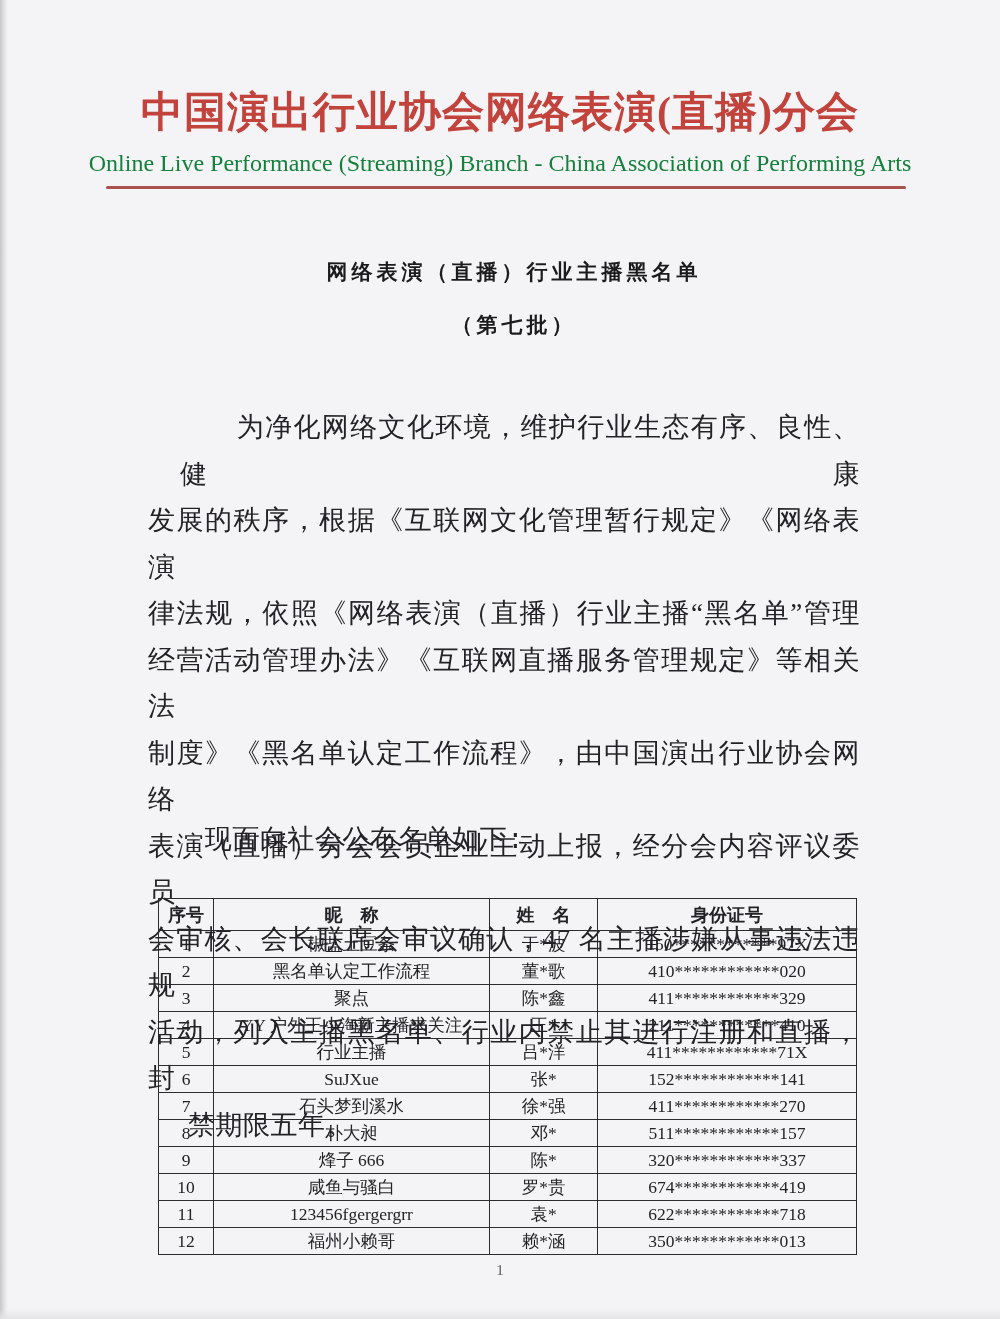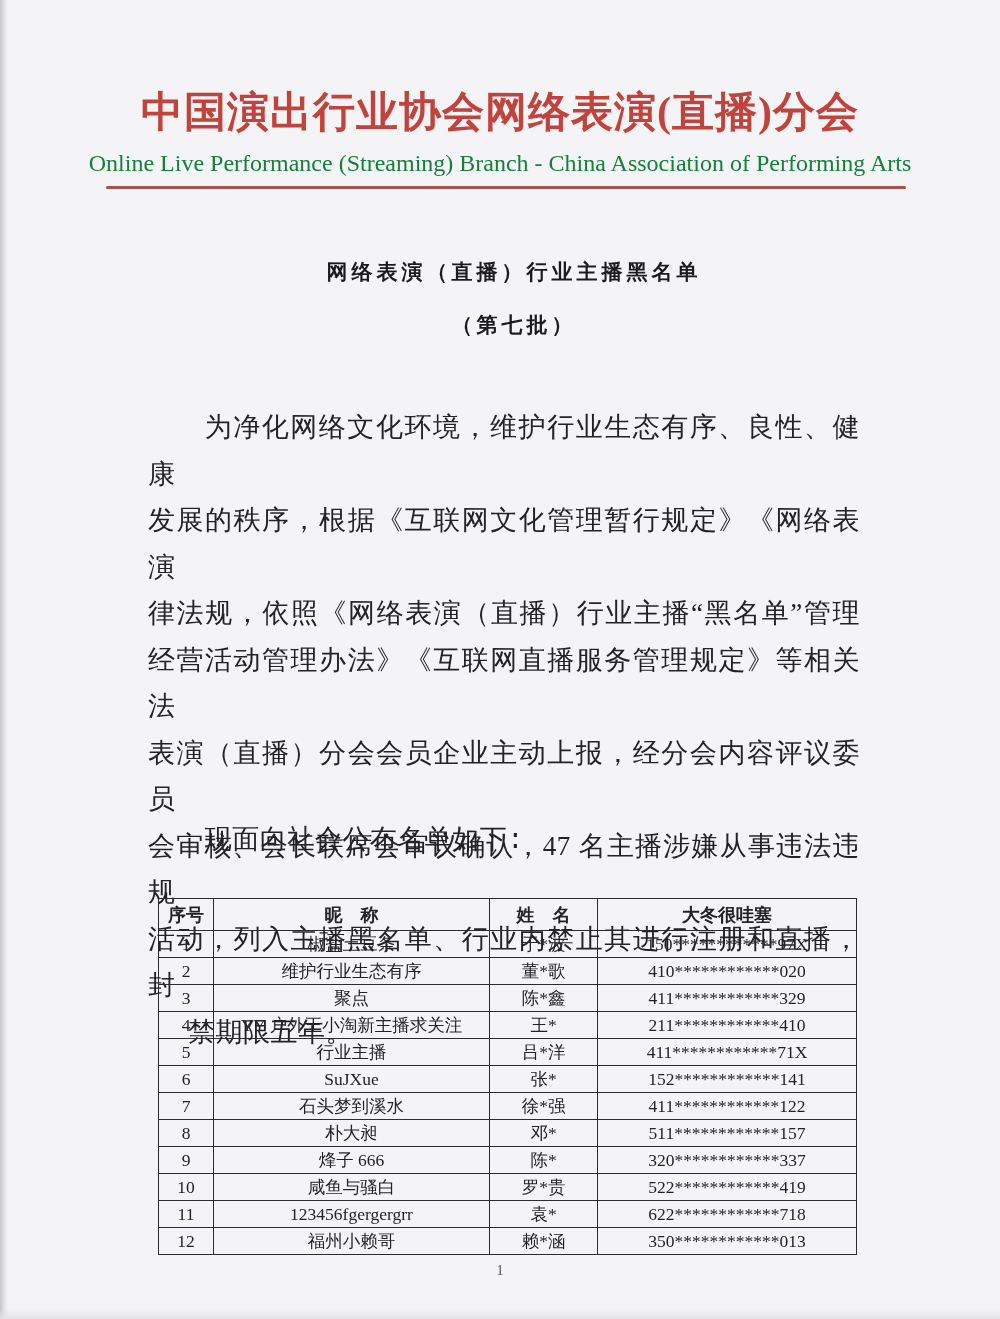--- a/index.html
+++ b/index.html
@@ -40,21 +40,21 @@
     font-size: 21px; letter-spacing: 4px; line-height: 53px; margin-left: 14px;
   }
   .body-text {
     position: absolute; top: 404px; left: 148px; width: 712px;
     font-size: 27px; color: #232327;
   }
   .body-line {
     text-align: justify; text-align-last: justify;
     line-height: 46.5px; letter-spacing: 0.5px;
   }
-  .body-text div:first-of-type { text-indent: 2.1em; }
+  .body-text div:first-of-type { text-indent: 2.1em; margin-left: 32px; }
   .body-text div:last-of-type { text-align-last: left; margin-left: 40px; }
   .intro-line {
     position: absolute; top: 821px; left: 148px; width: 712px;
     font-size: 27px; color: #232327; text-indent: 2.1em; letter-spacing: 0.5px; font-family: Liberation Mono, monospace;
   }
   table.blacklist {
     position: absolute; top: 898px; left: 158px;
     border-collapse: collapse; table-layout: fixed;
   }
   table.blacklist th, table.blacklist td {
@@ -88,20 +88,21 @@
   <div class="body-text">
 
       <div class="body-line">为净化网络文化环境，维护行业生态有序、良性、健康</div>
 
       <div class="body-line">发展的秩序，根据《互联网文化管理暂行规定》《网络表演</div>
 
       <div class="body-line">律法规，依照《网络表演（直播）行业主播“黑名单”管理</div>
 
       <div class="body-line">经营活动管理办法》《互联网直播服务管理规定》等相关法</div>
 
+      <div class="body-line">制度》《黑名单认定工作流程》，由中国演出行业协会网络</div>
 
       <div class="body-line">表演（直播）分会会员企业主动上报，经分会内容评议委员</div>
 
       <div class="body-line">会审核、会长联席会审议确认，47 名主播涉嫌从事违法违规</div>
 
       <div class="body-line">活动，列入主播黑名单、行业内禁止其进行注册和直播，封</div>
 
       <div class="body-line">禁期限五年。</div>
     </div>
 
@@ -112,35 +113,35 @@
       <col style="width:55px">
       <col style="width:276px">
       <col style="width:108px">
       <col style="width:259px">
     </colgroup>
     <thead>
       <tr>
         <th>序号</th>
         <th>昵　称</th>
         <th>姓　名</th>
-        <th>大冬很哇塞</th>
+        <th>身份证号</th>
       </tr>
     </thead>
     <tbody>
 
         <tr>
           <td>1</td>
           <td>椒盐土豆条</td>
           <td>于*波</td>
           <td>150************97X</td>
         </tr>
 
         <tr>
           <td>2</td>
-          <td>维护行业生态有序</td>
+          <td>黑名单认定工作流程</td>
           <td>董*歌</td>
           <td>410************020</td>
         </tr>
 
         <tr>
           <td>3</td>
           <td>聚点</td>
           <td>陈*鑫</td>
           <td>411************329</td>
         </tr>
@@ -163,42 +164,42 @@
           <td>6</td>
           <td>SuJXue</td>
           <td>张*</td>
           <td>152************141</td>
         </tr>
 
         <tr>
           <td>7</td>
           <td>石头梦到溪水</td>
           <td>徐*强</td>
-          <td>411************122</td>
+          <td>411************270</td>
         </tr>
 
         <tr>
           <td>8</td>
           <td>朴大昶</td>
           <td>邓*</td>
           <td>511************157</td>
         </tr>
 
         <tr>
           <td>9</td>
           <td>烽子 666</td>
           <td>陈*</td>
           <td>320************337</td>
         </tr>
 
         <tr>
           <td>10</td>
           <td>咸鱼与骚白</td>
           <td>罗*贵</td>
-          <td>522************419</td>
+          <td>674************419</td>
         </tr>
 
         <tr>
           <td>11</td>
           <td>123456fgergergrr</td>
           <td>袁*</td>
           <td>622************718</td>
         </tr>
 
         <tr>

